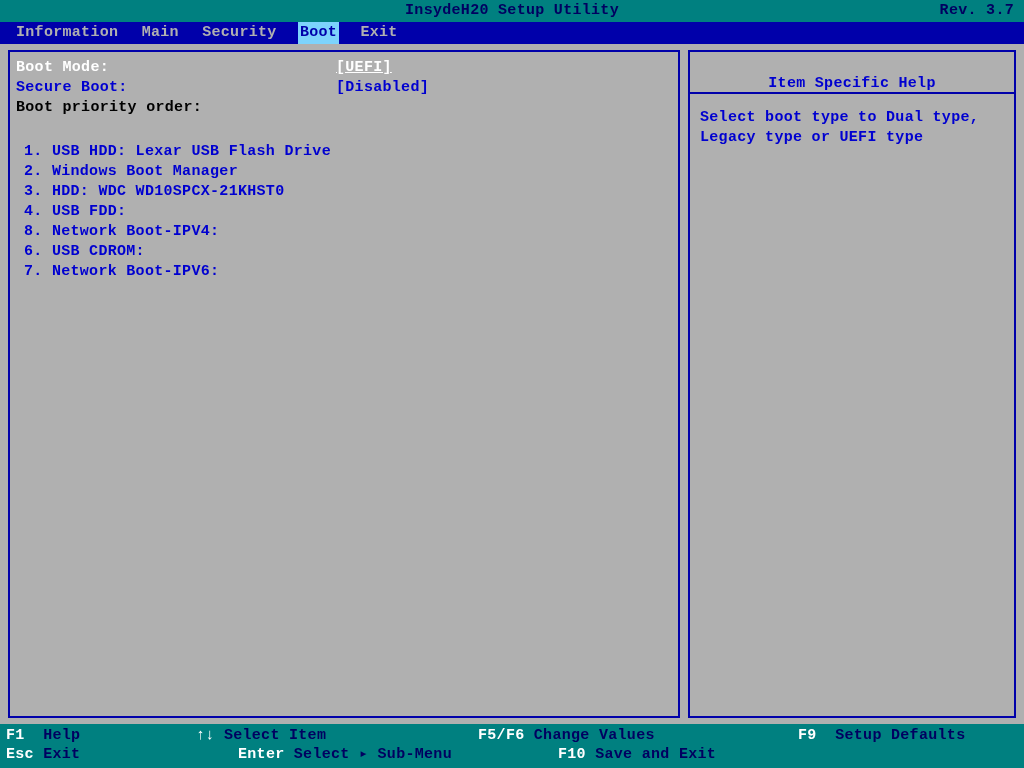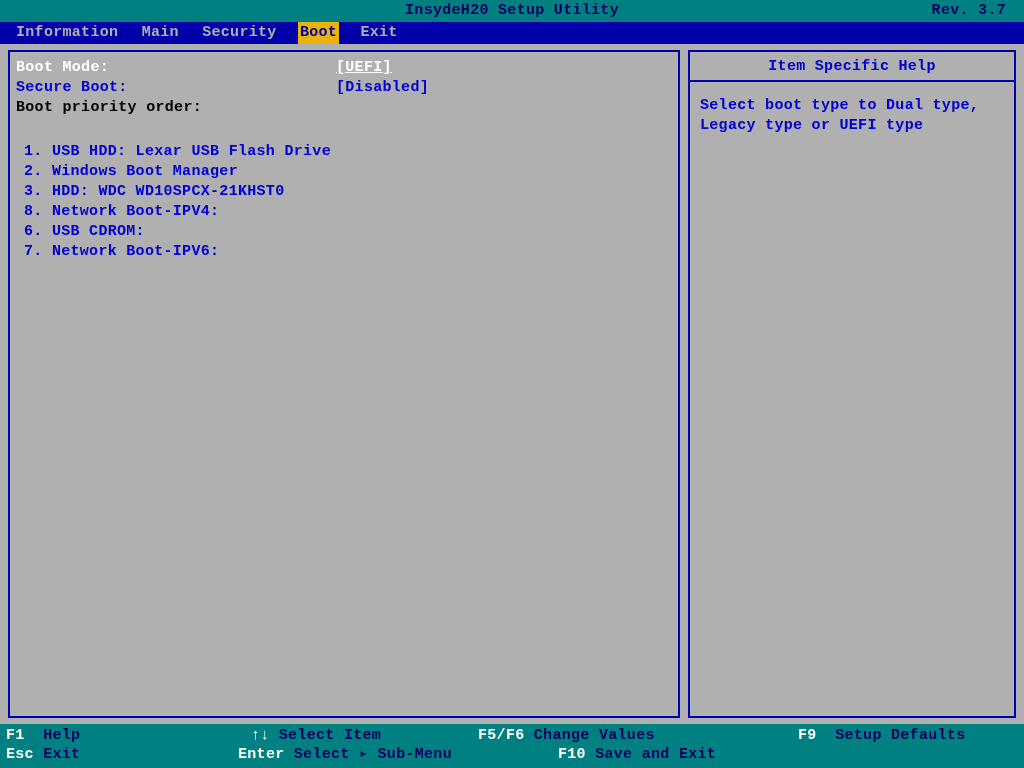--- a/index.html
+++ b/index.html
@@ -29,36 +29,36 @@
     line-height: 22px;
     border-radius: 7px;
   }
   .topbar .title {
     position: absolute;
     left: 0; right: 0;
     text-align: center;
   }
   .topbar .rev {
     position: absolute;
-    right: 18px;
+    right: 10px;
   }
   .menubar {
     height: 22px;
     background: #0000aa;
     color: #b0b0b0;
     line-height: 22px;
     padding-left: 14px;
   }
   .menubar span {
     display: inline-block;
     padding: 0 2px;
     margin-right: 10px;
   }
   .menubar .active {
-    background: #eab308;
+    background: #7dd3fc;
     color: #0000aa;
     padding: 0 2px;
   }
   .workspace {
     flex: 1;
     background: #b0b0b0;
     padding: 6px 8px 6px 8px;
     display: flex;
     gap: 8px;
     box-sizing: border-box;
@@ -73,23 +73,23 @@
     padding: 6px 6px;
   }
   .right-col {
     flex: 1;
     display: flex;
     flex-direction: column;
   }
   .right-header {
     border: 2px solid #0000aa;
     border-bottom: 2px solid #0000aa;
-    height: 32px;
-    display: flex;
-    align-items: center;
+    height: 44px;
+    display: flex;
+    align-items: flex-end;
     justify-content: center;
     color: #0000d0;
     box-sizing: border-box;
   }
   .right-body {
     border: 2px solid #0000aa;
     border-top: none;
     flex: 1;
     padding: 14px 10px;
     color: #0000d0;
@@ -121,21 +121,21 @@
     background: #008080;
     color: #000060;
     padding: 2px 6px 4px 6px;
     box-sizing: border-box;
   }
   .footer-row {
     display: flex;
     line-height: 19px;
   }
   .fcol1 { width: 190px; white-space: pre; }
-  .fcol2 { width: 240px; white-space: pre; text-align: center; }
+  .fcol2 { width: 240px; white-space: pre; }
   .fcol3 { width: 320px; white-space: pre; margin-left: 42px; }
   .fcol4 { white-space: pre; }
   .key { color: #ffffff; }
 </style>
 </head>
 <body>
 
 <div class="screen">
 
   <div class="topbar">
@@ -162,20 +162,21 @@
         <span class="lbl">Secure Boot:</span>
         <span class="val">[Disabled]</span>
       </div>
       <div class="row black">
         <span class="lbl">Boot priority order:</span>
       </div>
       <div class="boot-list">
         <div>1. USB HDD: Lexar  USB Flash Drive</div>
         <div>2. Windows Boot Manager</div>
         <div>3. HDD: WDC WD10SPCX-21KHST0</div>
+        <div>4. USB FDD:</div>
         <div>8. Network Boot-IPV4:</div>
         <div>6. USB CDROM:</div>
         <div>7. Network Boot-IPV6:</div>
       </div>
     </div>
 
     <div class="right-col">
       <div class="right-header">
         <span>Item Specific Help</span>
       </div>

